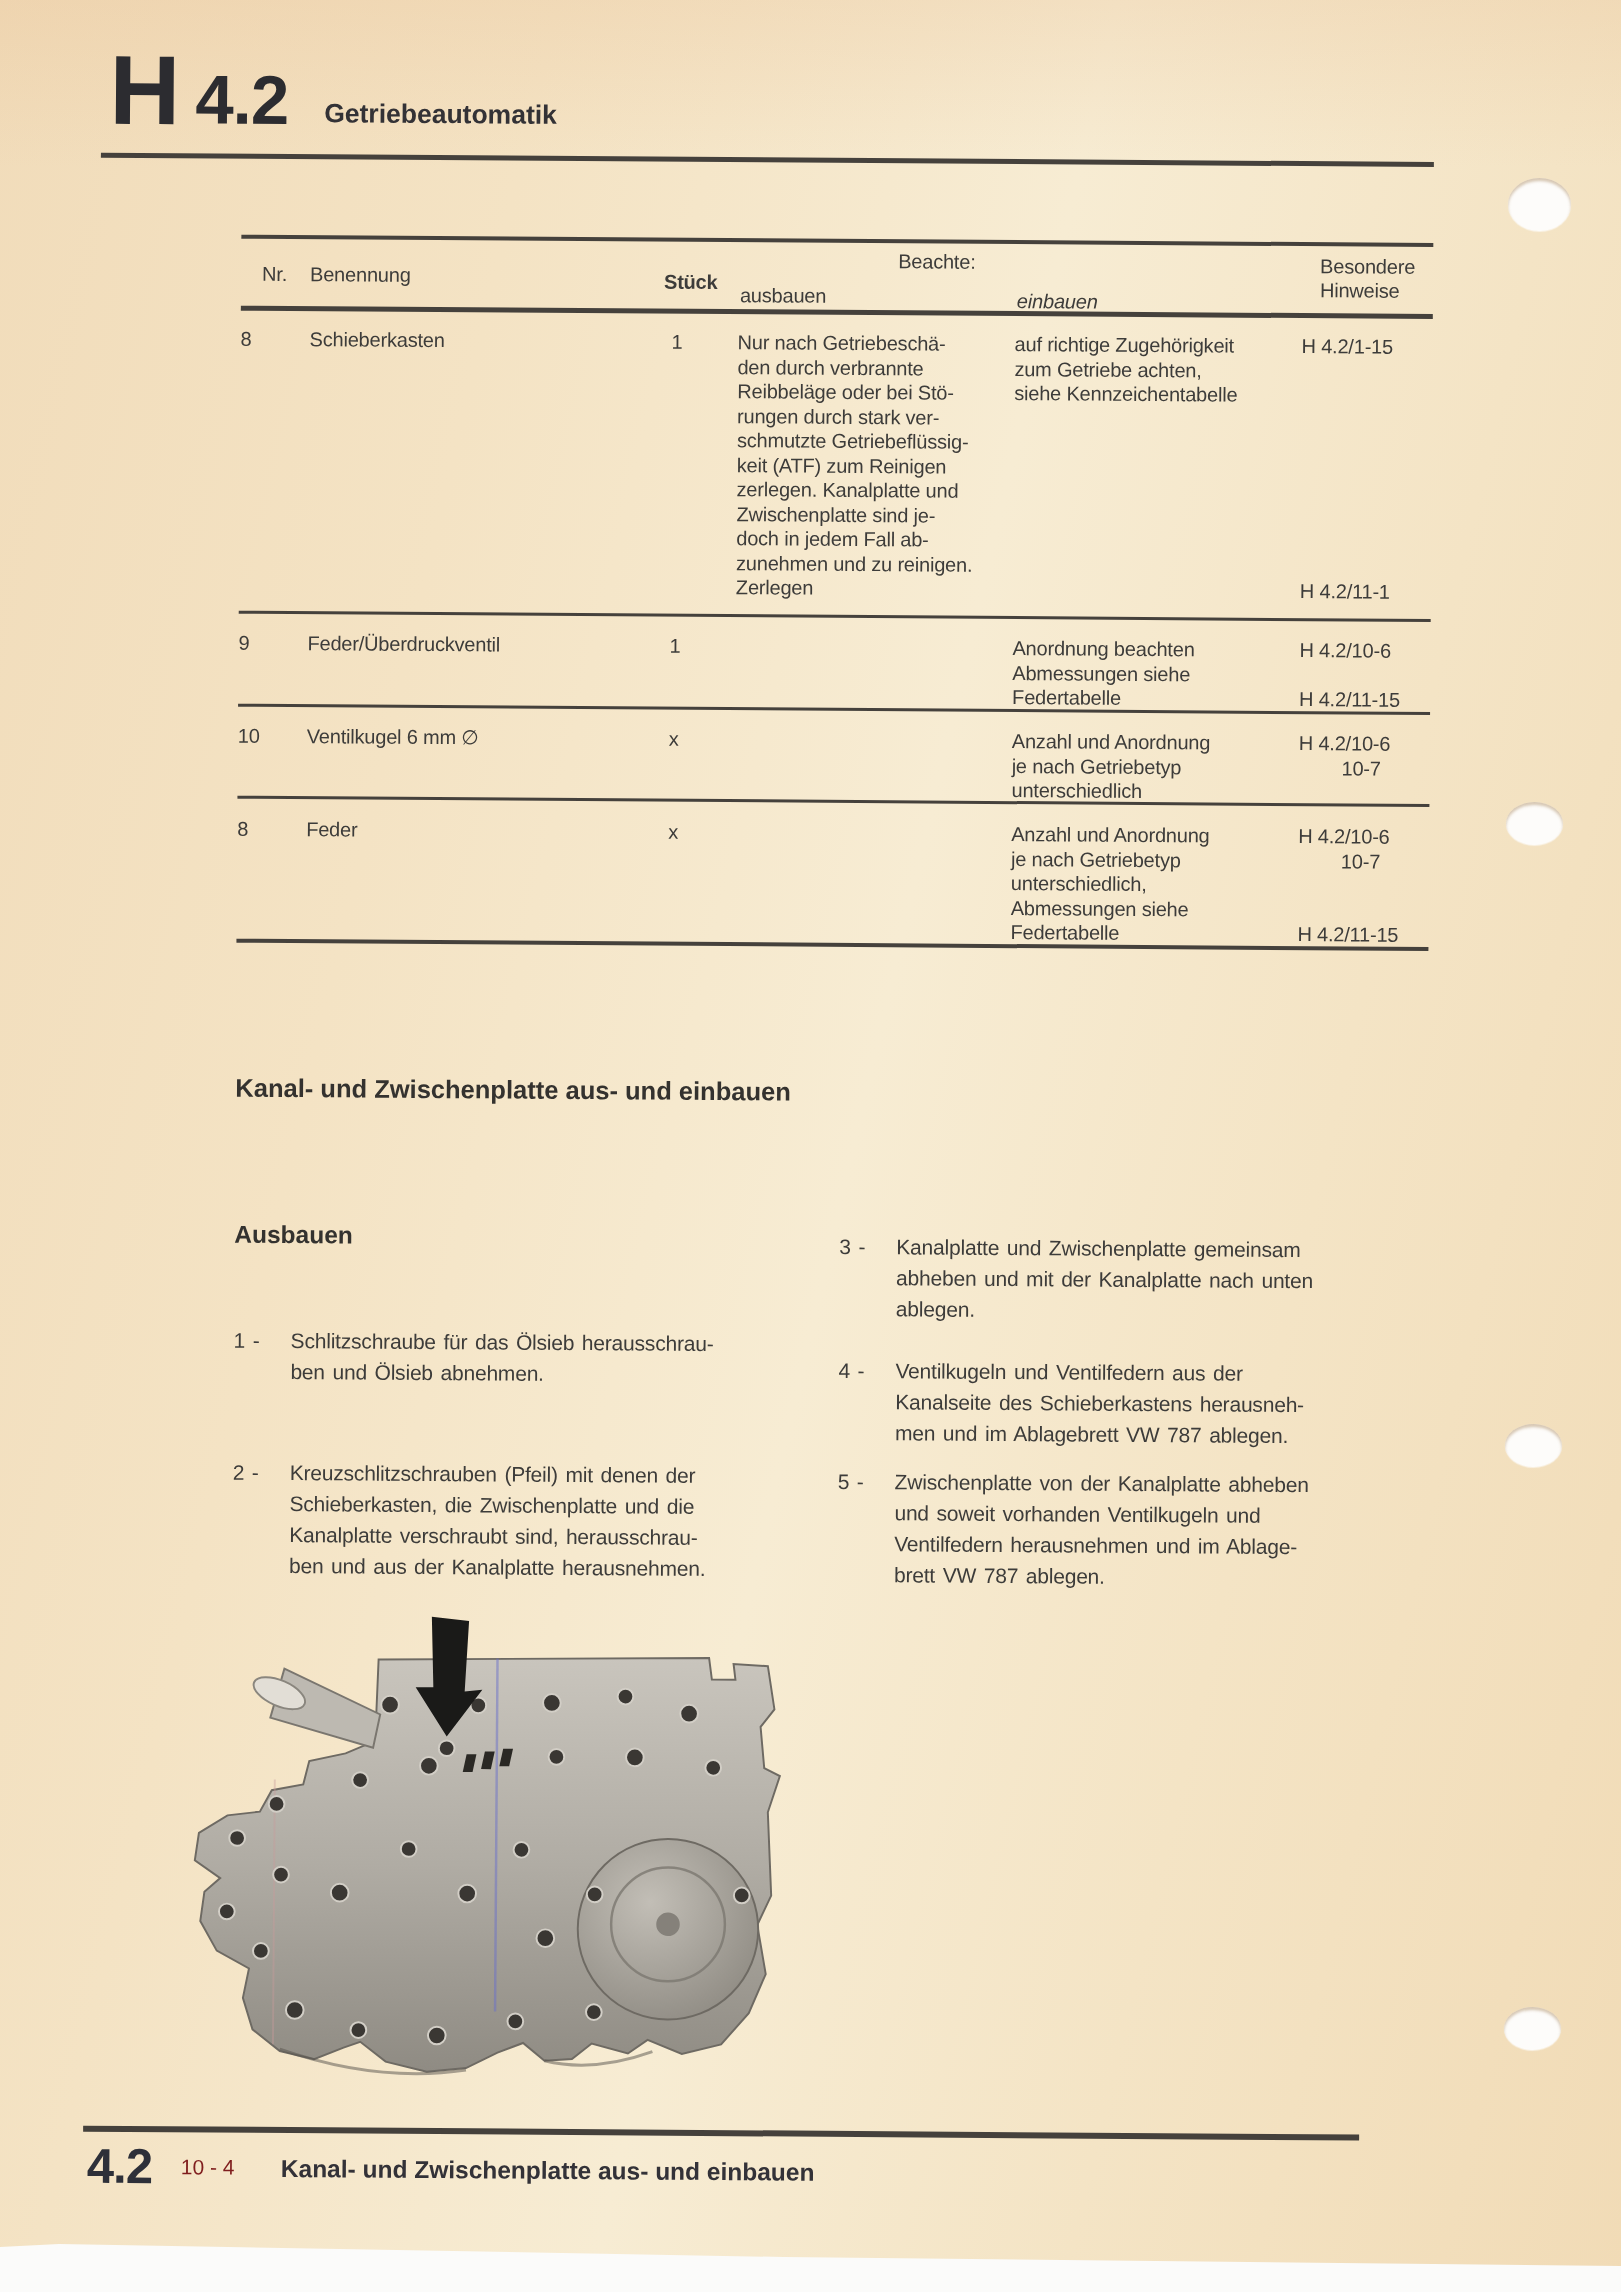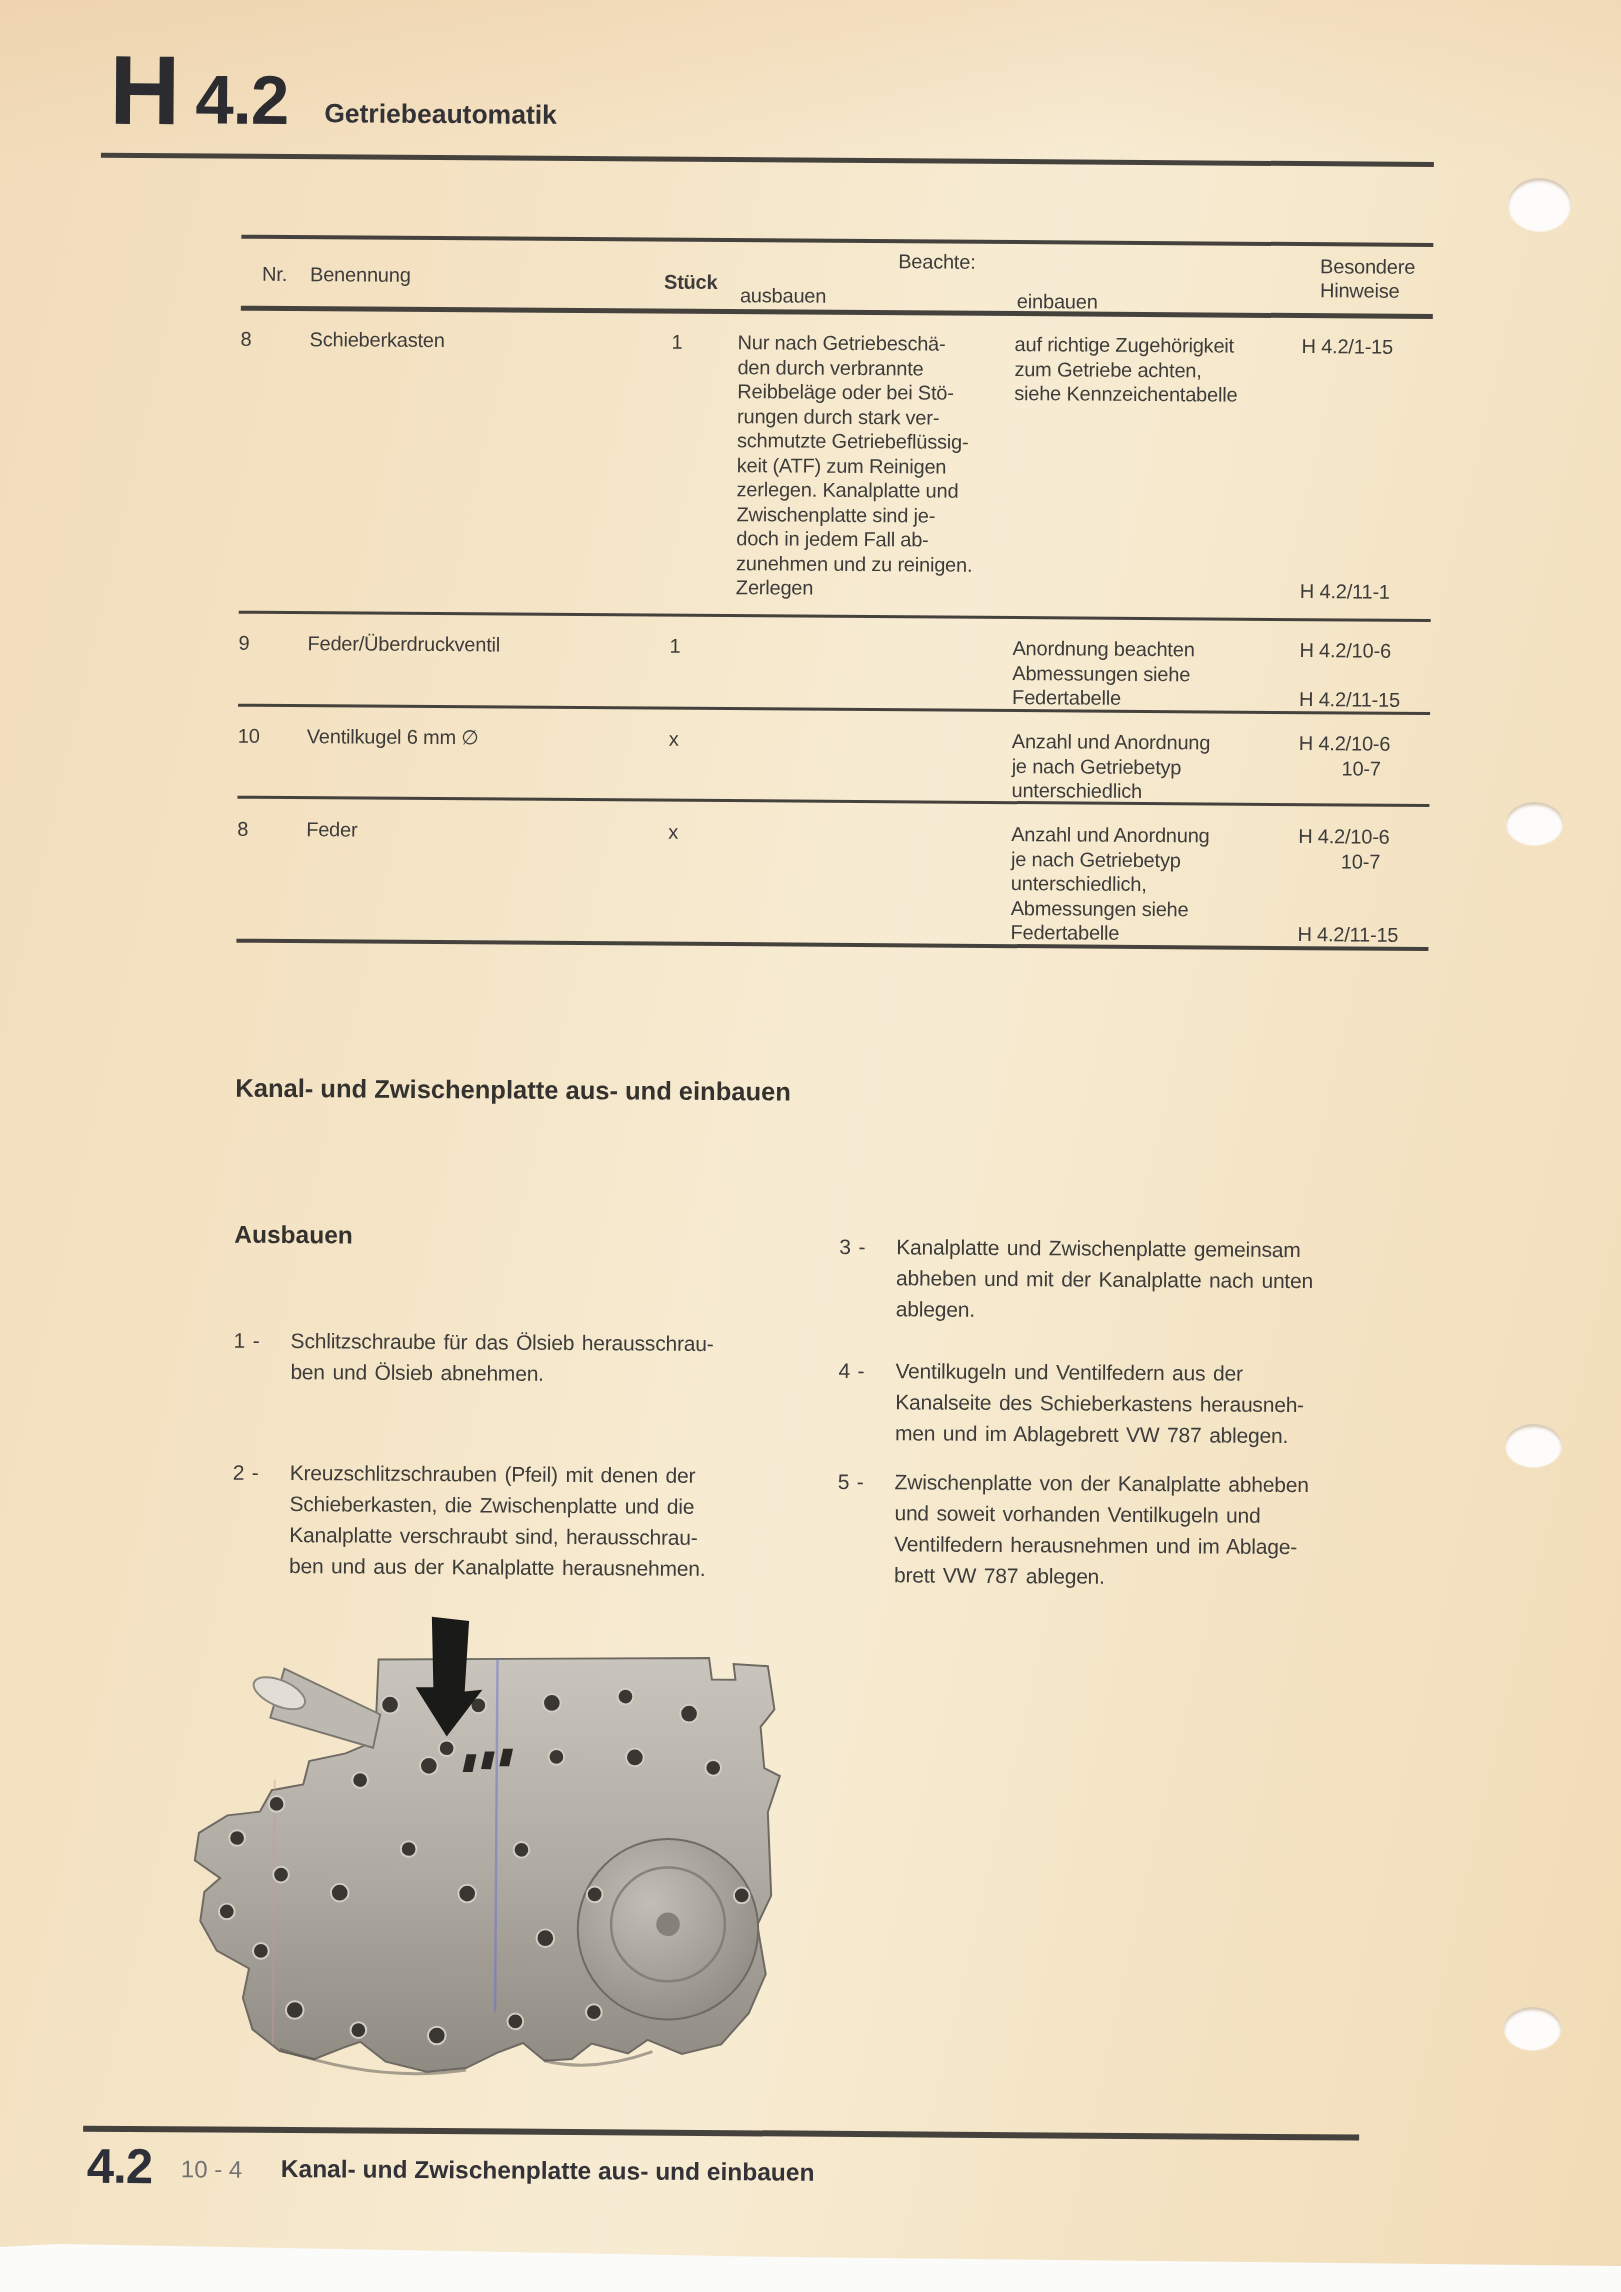--- a/index.html
+++ b/index.html
@@ -25,34 +25,34 @@
   .c-ben{left:69px;width:343px;}
   .c-stk{left:431px;}
   .c-aus{left:497px;width:294px;}
   .c-ein{left:774px;width:282px;}
   .c-hin{left:1061px;width:137px;}
   .thead-beachte{left:617px;top:9.8px;margin-left:40px;}
   .thead-nr{left:0;top:26.5px;margin-left:21px;}
   .thead-ben{left:69px;top:26.5px;}
   .thead-stk{left:423px;top:32px;font-weight:bold;}
   .thead-aus{left:499px;top:45px;}
-  .thead-ein{left:776px;top:49px;}
+  .thead-ein{left:776px;top:49px;font-style:italic;}
   .thead-hin{left:1079px;top:11.8px;}
   
   .sec-title{position:absolute;left:243px;top:1072px;font-size:25.5px;font-weight:700;color:#34322f;}
   .sub-title{position:absolute;left:243px;top:1219px;font-size:24.5px;font-weight:700;color:#34322f;}
   .step{position:absolute;font-size:21px;line-height:31px;letter-spacing:-0.2px;word-spacing:2px;}
   .step .num{position:absolute;left:0;top:0;}
   .step .txt{display:block;margin-left:57px;}
   .col-l{left:243px;width:564px;}
   .col-r{left:848px;width:588px;}
   
   .foot-rule{left:98px;top:2125px;width:1276px;height:5.9px;}
   .foot-sec{position:absolute;left:102px;top:2137px;font-size:49px;font-weight:700;color:#2e3039;letter-spacing:-1px;}
-  .foot-page{position:absolute;left:196px;top:2154px;font-size:24px;color:#737373;}
+  .foot-page{position:absolute;left:196px;top:2154px;font-size:21px;color:#7f1d1d;}
   .foot-title{position:absolute;left:296px;top:2153px;font-size:24.5px;font-weight:700;color:#333238;}
   
   .hole{position:absolute;background:#fdfcfa;border-radius:50%;
         box-shadow:inset 0 2.9px 2.9px rgba(168,136,94,.45), 0 1px 1px rgba(255,255,255,.6);}
   .hole1{left:1508px;top:178px;width:63px;height:53px;}
   .hole2{left:1506px;top:802px;width:57px;height:43px;}
   .hole3{left:1505px;top:1424px;width:57px;height:43px;}
   .hole4{left:1504px;top:2007px;width:57px;height:43px;}
   .figure{position:absolute;left:147px;top:1596px;width:657px;height:510px;}
 </style>

